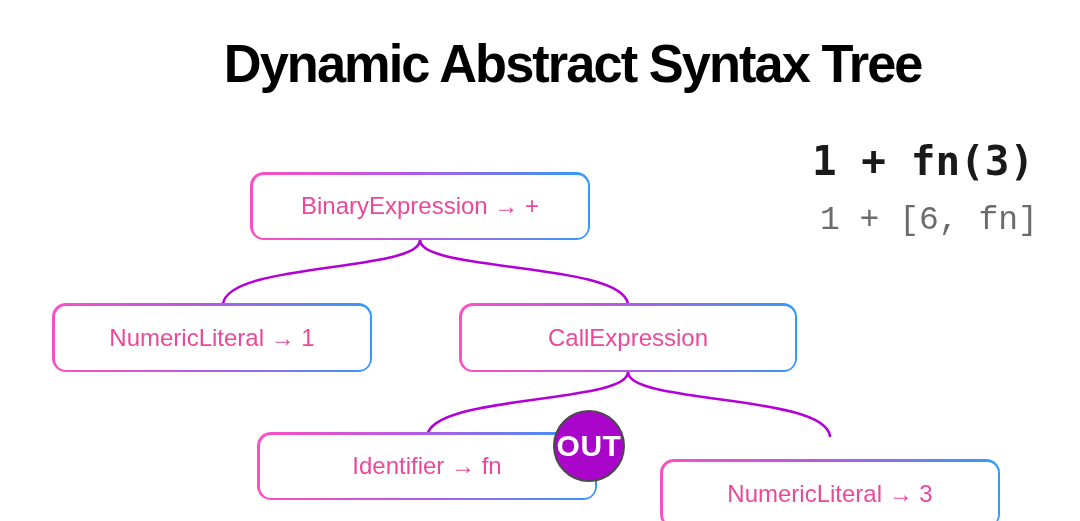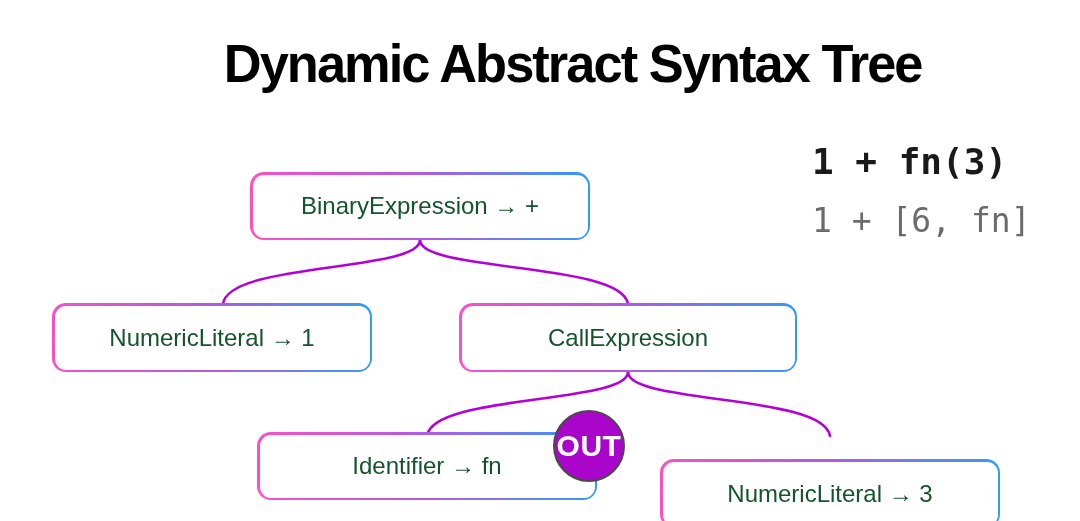--- a/index.html
+++ b/index.html
@@ -58,21 +58,21 @@
     width: 100%;
     height: 100%;
     background: #ffffff;
     border-radius: 11px;
     display: flex;
     align-items: center;
     justify-content: center;
   }
   .node-label {
     font-size: 24px;
-    color: #14532d;
+    color: #ec4899;
     white-space: nowrap;
   }
   .node-binary      { left: 250px; top: 172px; width: 340px; height: 68px; }
   .node-numeric1    { left:  52px; top: 303px; width: 320px; height: 69px; }
   .node-call        { left: 459px; top: 303px; width: 338px; height: 69px; }
   .node-identifier  { left: 257px; top: 432px; width: 340px; height: 68px; }
   .node-numeric3    { left: 660px; top: 459px; width: 340px; height: 69px; }
   .out-badge {
     position: absolute;
     left: 553px;
@@ -91,34 +91,35 @@
     font-weight: 600;
     letter-spacing: 0.5px;
   }
   .code-panel {
     position: absolute;
     left: 812px;
     top: 140px;
     font-family: "DejaVu Sans Mono", monospace;
   }
   .code-source {
-    font-size: 36px;
+    font-size: 41px;
     line-height: 43px;
     font-weight: 600;
     color: #1a1a1a;
     margin: 0 0 19px 0;
     white-space: pre;
   }
   .code-result {
     font-size: 33px;
     line-height: 38px;
     font-weight: 400;
     color: var(--code-secondary, #6b6b6b);
-    margin: 0;
+    margin: 8px;
     white-space: pre;
+    font-family: Liberation Mono, monospace;
   }
 </style>
 </head>
 <body>
 
 <div class="canvas">
 
   <h1 class="title">Dynamic Abstract Syntax Tree</h1>
 
   <svg class="edges" viewBox="0 0 1080 521" xmlns="http://www.w3.org/2000/svg">

